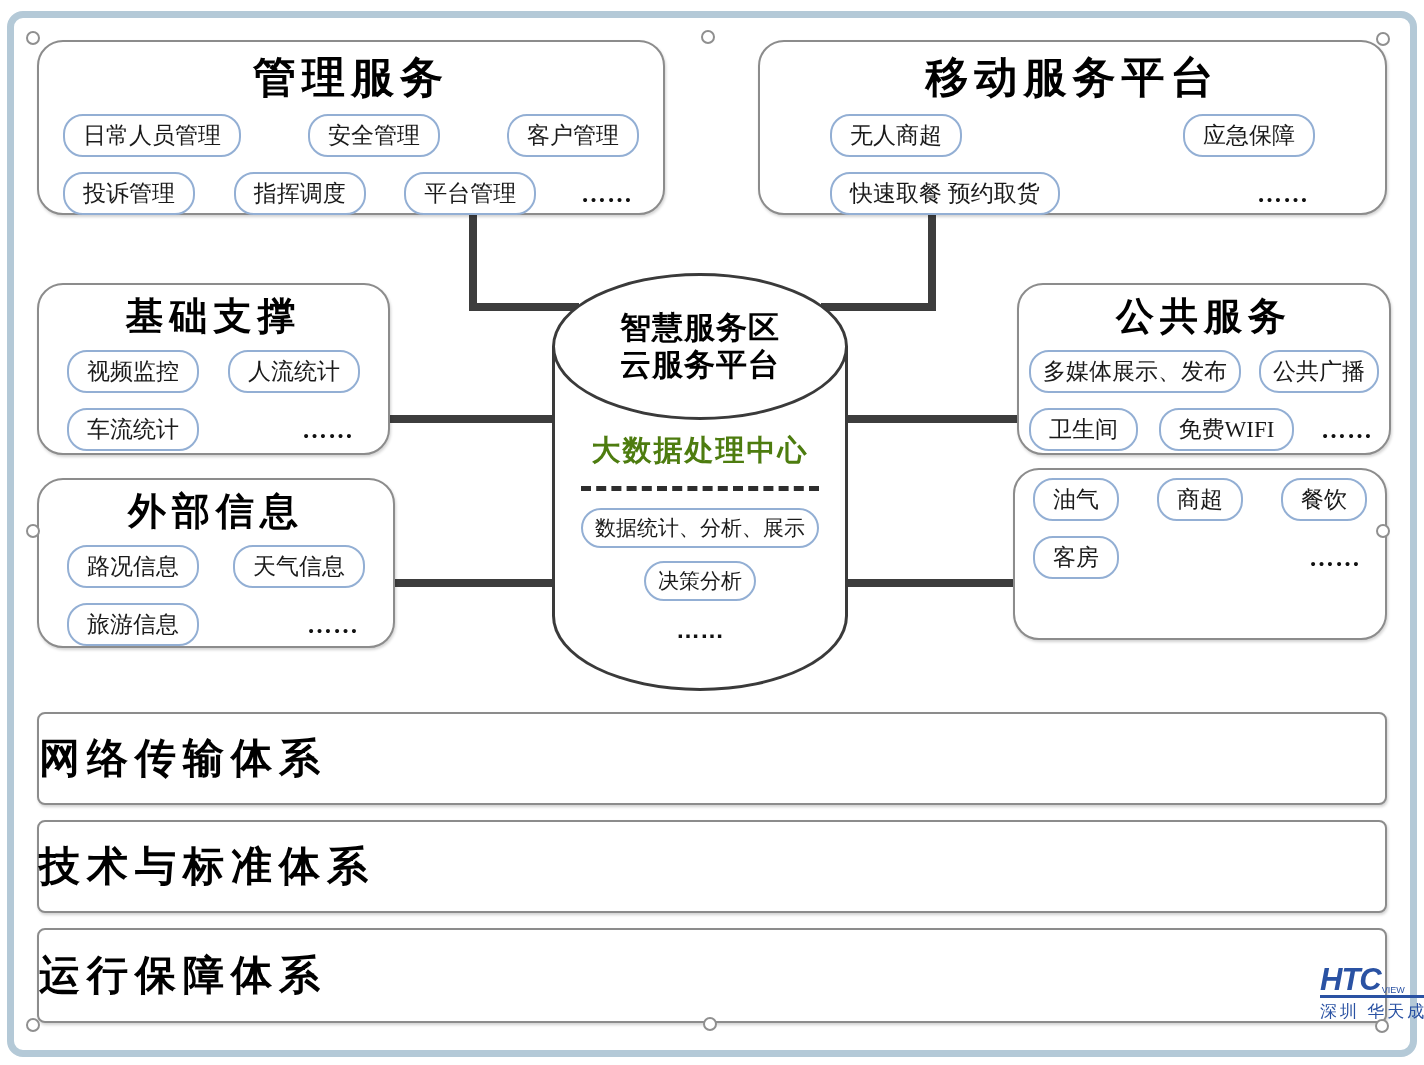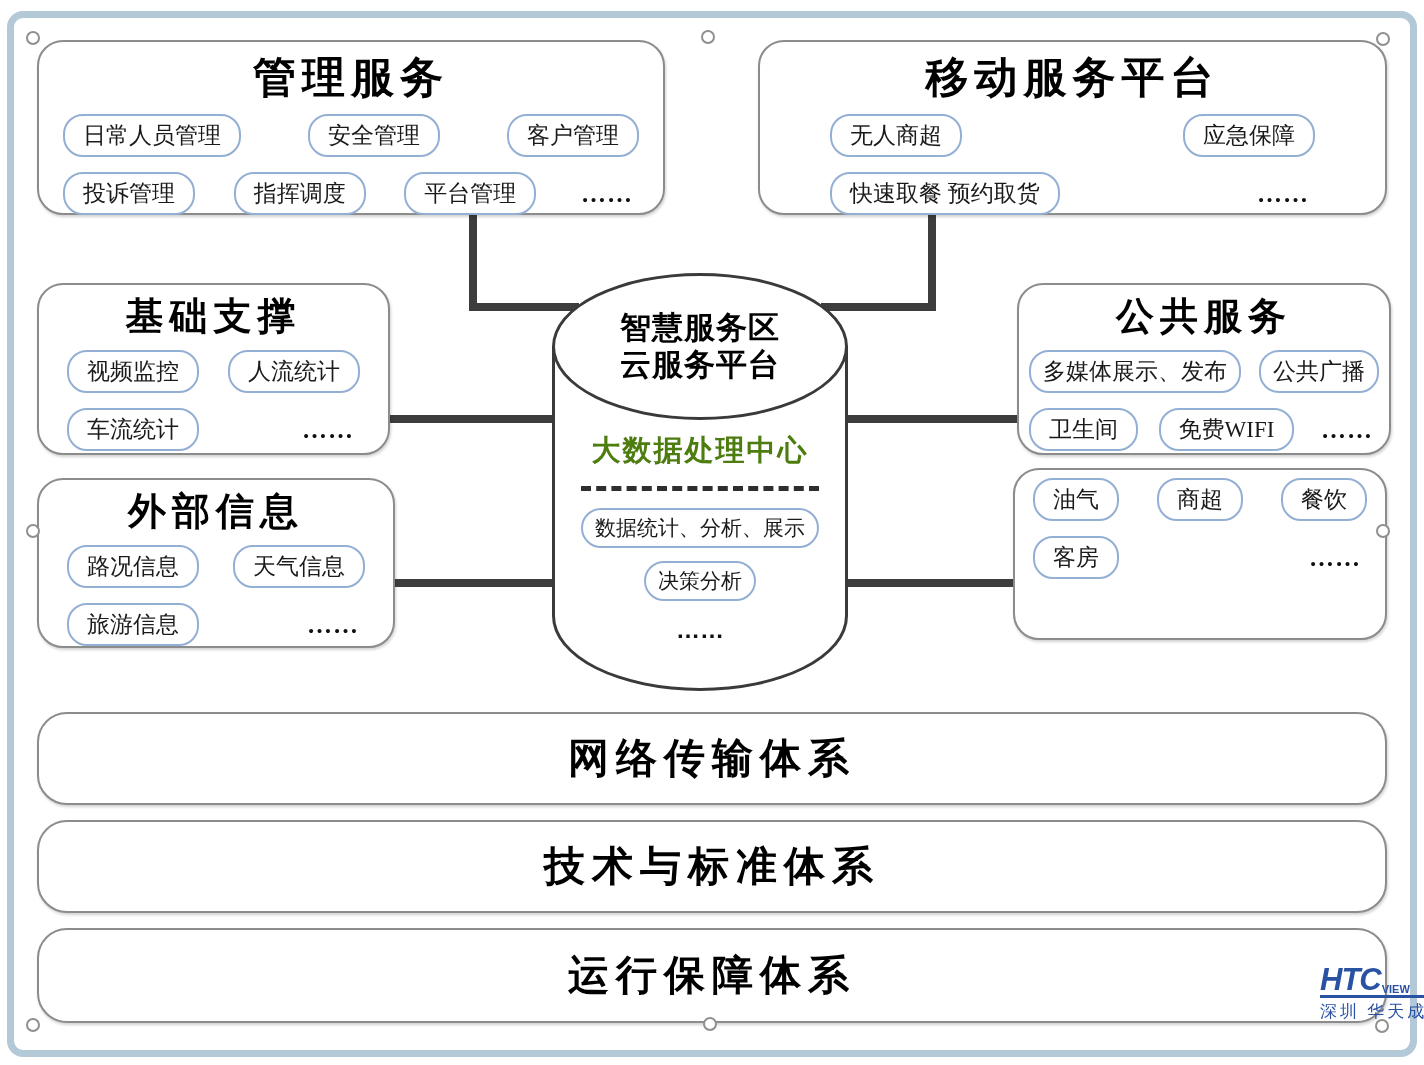--- a/index.html
+++ b/index.html
@@ -36,23 +36,23 @@
     padding:4px 18px; font-size:23px; color:#1a1a1a;
     font-family:"Liberation Serif", serif; white-space:nowrap;
   }
   .dots {
     border:none; padding:4px 6px; font-weight:bold;
     font-size:25px; letter-spacing:1px; color:#111;
   }
   
   .bar {
     position:absolute; left:37px; width:1350px;
-    background:#ffffff; border:2px solid #8c8c8c; border-radius:30px;
+    background:#ffffff; border:2px solid #8c8c8c; border-radius:8px;
     box-shadow:1px 2px 3px rgba(0,0,0,0.18);
-    display:flex; align-items:center; justify-content:center; z-index:2;
+    display:flex; align-items:center; z-index:2;
   }
   .bar-label { font-size:41px; font-weight:bold; letter-spacing:7px; color:#000; }
   
   .seg { position:absolute; background:#3d3d3d; z-index:1; }
   
   .cylinder { position:absolute; left:552px; top:273px; width:296px; height:418px; z-index:3; }
   .cyl-top {
     position:absolute; left:0; top:0; width:296px; height:147px;
     border:3.5px solid #3a3a3a; border-radius:50%; background:#ffffff;
     display:flex; flex-direction:column; justify-content:center;
@@ -80,21 +80,21 @@
     position:absolute; width:14px; height:14px; border-radius:50%;
     border:2px solid #8f8f8f; background:#ffffff; z-index:5;
   }
   
   .logo { position:absolute; left:1320px; top:964px; z-index:4; color:#2a52a3; }
   .logo-top {
     display:flex; align-items:flex-end; gap:1px;
     border-bottom:3px solid #2a52a3; padding-bottom:0px;
   }
   .logo-htc { font-style:italic; font-weight:bold; font-size:31px; line-height:1; letter-spacing:-1px; }
-  .logo-view { font-weight:bold; font-size:15px; line-height:1; letter-spacing:0px; font-variant:small-caps; }
+  .logo-view { font-weight:normal; font-size:13px; line-height:1; letter-spacing:0px; font-variant:small-caps; }
   .logo-tag { font-size:17px; letter-spacing:3px; margin-top:2px; white-space:nowrap; font-family:"Liberation Serif", serif; }
 </style>
 </head>
 <body>
 
 <div id="canvas">
 
   <div class="outer-frame"></div>
 
   <div class="seg" style="left:469px;top:207px;width:8px;height:104px"></div>

